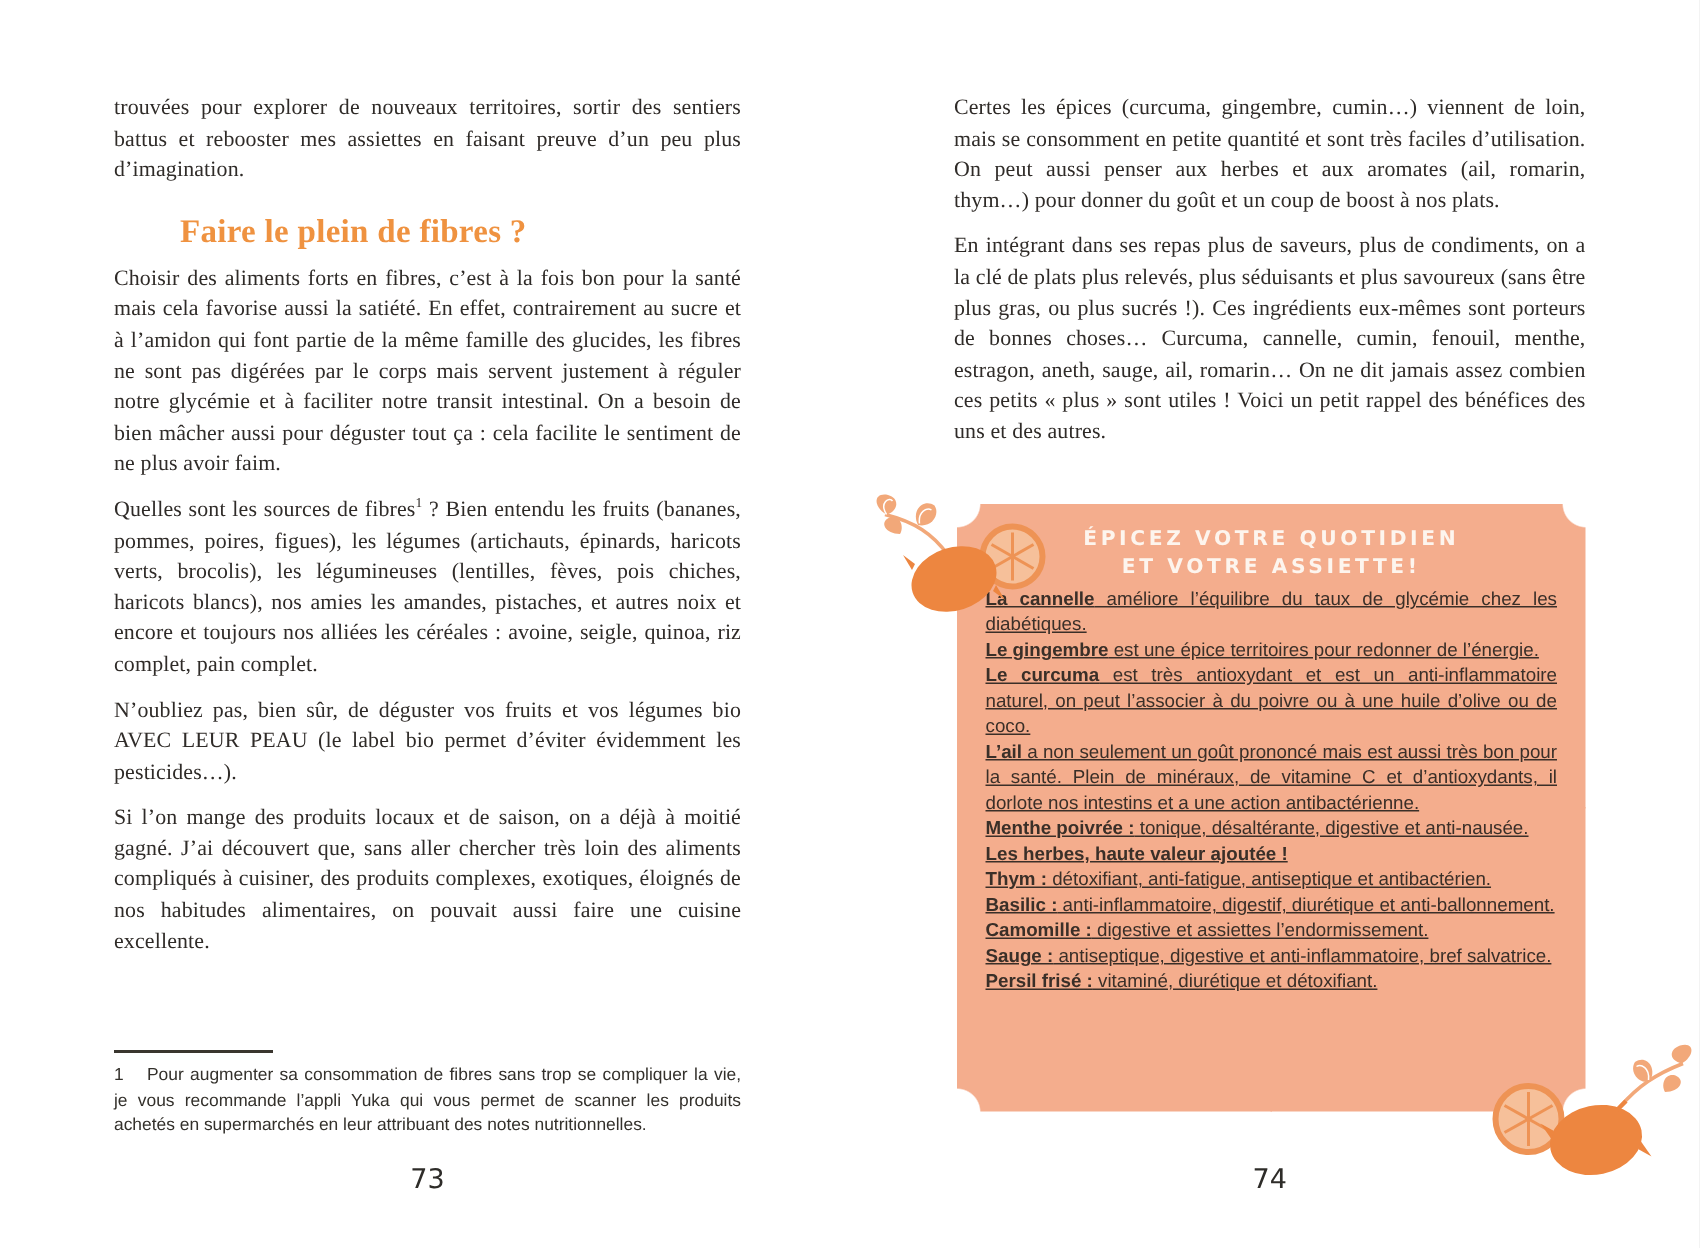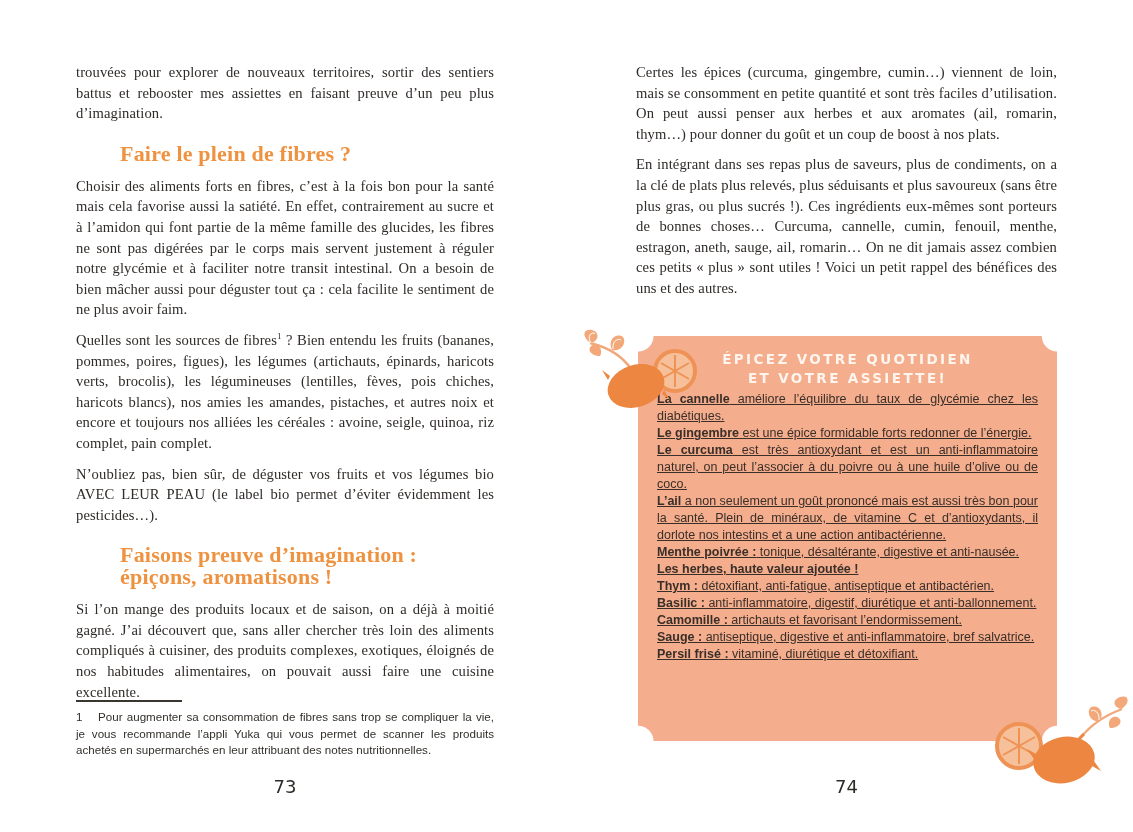--- a/index.html
+++ b/index.html
@@ -72,45 +72,44 @@
 <body>
 
 <div class="canvas">
 
   <section class="page page-left">
     <p class="body">trouvées pour explorer de nouveaux territoires, sortir des sentiers battus et rebooster mes assiettes en faisant preuve d’un peu plus d’imagination.</p>
     <h2 class="heading">Faire le plein de fibres ?</h2>
     <p class="body">Choisir des aliments forts en fibres, c’est à la fois bon pour la santé mais cela favorise aussi la satiété. En effet, contrairement au sucre et à l’amidon qui font partie de la même famille des glucides, les fibres ne sont pas digérées par le corps mais servent justement à réguler notre glycémie et à faciliter notre transit intestinal. On a besoin de bien mâcher aussi pour déguster tout ça : cela facilite le sentiment de ne plus avoir faim.</p>
     <p class="body"><span>Quelles sont les sources de fibres</span><sup class="fn-ref">1</sup><span> ? Bien entendu les fruits (bananes, pommes, poires, figues), les légumes (artichauts, épinards, haricots verts, brocolis), les légumineuses (lentilles, fèves, pois chiches, haricots blancs), nos amies les amandes, pistaches, et autres noix et encore et toujours nos alliées les céréales : avoine, seigle, quinoa, riz complet, pain complet.</span></p>
     <p class="body">N’oubliez pas, bien sûr, de déguster vos fruits et vos légumes bio AVEC LEUR PEAU (le label bio permet d’éviter évidemment les pesticides…).</p>
-    <h2 class="heading"><span>Faisons preuve d’imagination :</span><br><span>épiçons, aromatisons !</span></h2>
     <p class="body">Si l’on mange des produits locaux et de saison, on a déjà à moitié gagné. J’ai découvert que, sans aller chercher très loin des aliments compliqués à cuisiner, des produits complexes, exotiques, éloignés de nos habitudes alimentaires, on pouvait aussi faire une cuisine excellente.</p>
     <div class="footnote-block">
       <div class="fn-rule"></div>
       <p class="footnote"><span class="fn-num">1</span><span>Pour augmenter sa consommation de fibres sans trop se compliquer la vie, je vous recommande l’appli Yuka qui vous permet de scanner les produits achetés en supermarchés en leur attribuant des notes nutritionnelles.</span></p>
     </div>
     <div class="page-number">73</div>
   </section>
 
   <section class="page page-right">
     <p class="body">Certes les épices (curcuma, gingembre, cumin…) viennent de loin, mais se consomment en petite quantité et sont très faciles d’utilisation. On peut aussi penser aux herbes et aux aromates (ail, romarin, thym…) pour donner du goût et un coup de boost à nos plats.</p>
     <p class="body">En intégrant dans ses repas plus de saveurs, plus de condiments, on a la clé de plats plus relevés, plus séduisants et plus savoureux (sans être plus gras, ou plus sucrés !). Ces ingrédients eux-mêmes sont porteurs de bonnes choses… Curcuma, cannelle, cumin, fenouil, menthe, estragon, aneth, sauge, ail, romarin… On ne dit jamais assez combien ces petits « plus » sont utiles ! Voici un petit rappel des bénéfices des uns et des autres.</p>
 
     <div class="spice-box">
       <div class="box-title"><span>ÉPICEZ VOTRE QUOTIDIEN</span><br><span>ET VOTRE ASSIETTE!</span></div>
       <div class="box-items">
           <div class="box-item"><span class="lead">La cannelle</span><span> améliore l’équilibre du taux de glycémie chez les diabétiques.</span></div>
-          <div class="box-item"><span class="lead">Le gingembre</span><span> est une épice formidable forts redonner de l’énergie.</span></div>
+          <div class="box-item"><span class="lead">Le gingembre</span><span> est une épice territoires pour redonner de l’énergie.</span></div>
           <div class="box-item"><span class="lead">Le curcuma</span><span> est très antioxydant et est un anti-inflammatoire naturel, on peut l’associer à du poivre ou à une huile d’olive ou de coco.</span></div>
           <div class="box-item"><span class="lead">L’ail</span><span> a non seulement un goût prononcé mais est aussi très bon pour la santé. Plein de minéraux, de vitamine C et d’antioxydants, il dorlote nos intestins et a une action antibactérienne.</span></div>
           <div class="box-item"><span class="lead">Menthe poivrée :</span><span> tonique, désaltérante, digestive et anti-nausée.</span></div>
           <div class="box-item"><span class="lead">Les herbes, haute valeur ajoutée !</span><span></span></div>
           <div class="box-item"><span class="lead">Thym :</span><span> détoxifiant, anti-fatigue, antiseptique et antibactérien.</span></div>
           <div class="box-item"><span class="lead">Basilic :</span><span> anti-inflammatoire, digestif, diurétique et anti-ballonnement.</span></div>
-          <div class="box-item"><span class="lead">Camomille :</span><span> artichauts et favorisant l’endormissement.</span></div>
+          <div class="box-item"><span class="lead">Camomille :</span><span> digestive et assiettes l’endormissement.</span></div>
           <div class="box-item"><span class="lead">Sauge :</span><span> antiseptique, digestive et anti-inflammatoire, bref salvatrice.</span></div>
           <div class="box-item"><span class="lead">Persil frisé :</span><span> vitaminé, diurétique et détoxifiant.</span></div>
         </div>
     </div>
 
     <svg class="deco deco-top-left" viewBox="0 0 132 88">
       <g>
         <path d="M56 44 C46 30, 34 22, 14 17" stroke="#f2a879" stroke-width="2.4" fill="none"></path>
         <path d="M15 17 C6 12, 6 2, 16 4 C24 6, 23 15, 15 17 Z" fill="#f2a879"></path>
         <path d="M15 17 C10 9, 17 5, 19 8" stroke="#ffffff" stroke-width="1" fill="none"></path>

